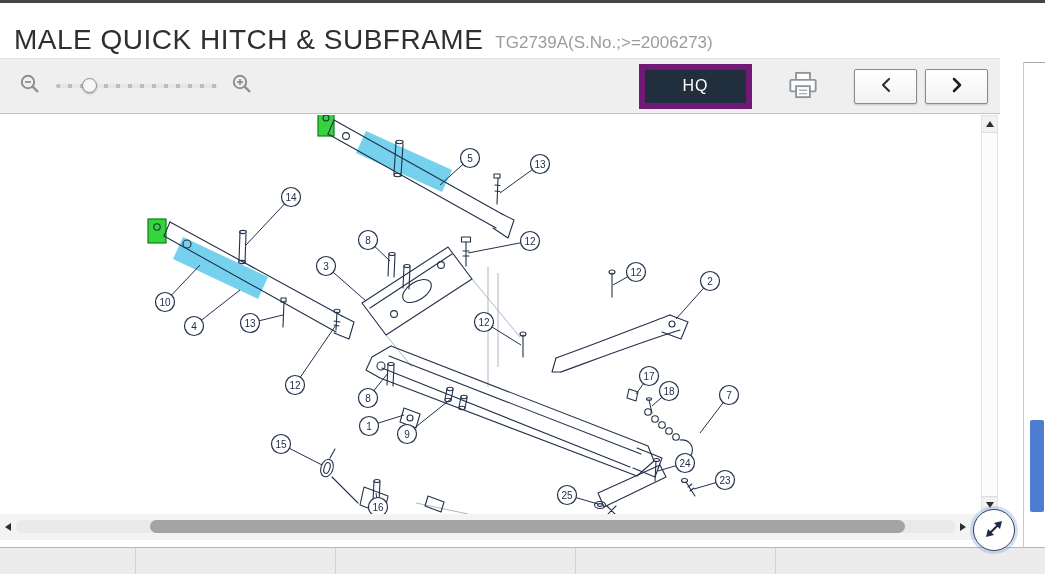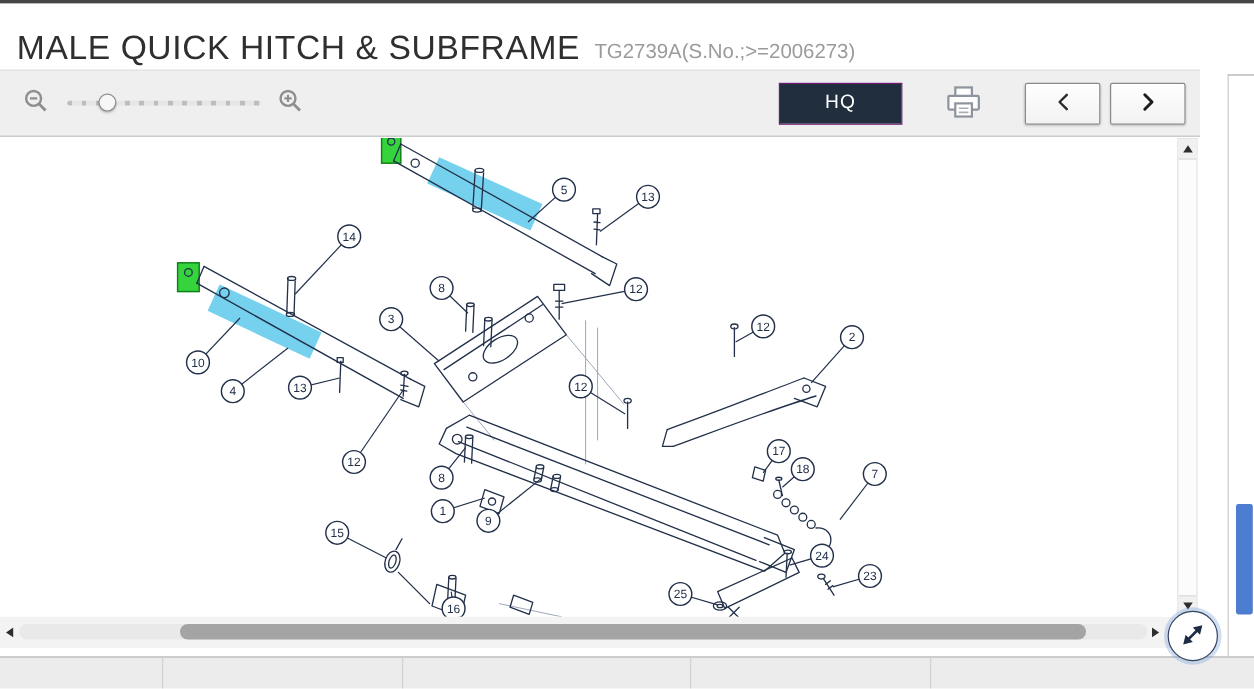--- a/index.html
+++ b/index.html
@@ -17,21 +17,21 @@
   .toolbar{position:absolute;top:58px;left:0;width:1000px;height:56px;background:#efefef;
            border-top:1px solid #e2e2e2;border-bottom:1px solid #c2c2c2;display:flex;align-items:center;
            padding:0 12px;box-sizing:border-box;}
   .icon-btn{background:none;border:none;padding:2px;margin:0 4px;cursor:pointer;display:flex;align-items:center;}
   .slider{position:relative;width:162px;height:20px;margin:0 6px;cursor:pointer;}
   .slider-track{position:absolute;top:8px;left:0;right:0;height:4px;border-radius:2px;
         background:repeating-linear-gradient(90deg,#bdbdbd 0 4px,#e6e6e6 4px 12px);}
   .slider-handle{position:absolute;top:2px;width:15px;height:15px;border-radius:50%;
         background:#f7f7f7;border:1.5px solid #8d8d8d;box-shadow:0 1px 2px rgba(0,0,0,.25);box-sizing:border-box;}
   .spacer{flex:1;}
-  .quality-toggle{display:flex;border:1px solid #701a75;margin-right:28px;margin-left:28px;}
+  .quality-toggle{display:flex;border:6px solid #701a75;margin-right:28px;margin-left:28px;}
   .quality-toggle button{width:101px;height:33px;font-size:16px;letter-spacing:1px;border:none;cursor:pointer;
         font-family:"Liberation Sans",sans-serif;}
   .quality-toggle .hq{background:#202e3e;color:#fff;}
   .quality-toggle .lq{background:#fbfbfb;color:#333;border-left:1px solid #8a8a8a;}
   .print{margin-right:26px;}
   .nav-btn{width:63px;height:35px;background:linear-gradient(#ffffff,#f2f2f2);border:1px solid #8a8a8a;
         border-radius:2px;box-shadow:0 1px 2px rgba(0,0,0,.18);margin-left:6px;cursor:pointer;
         display:flex;align-items:center;justify-content:center;}
   .nav-btn + .nav-btn{margin-left:8px;}
 

